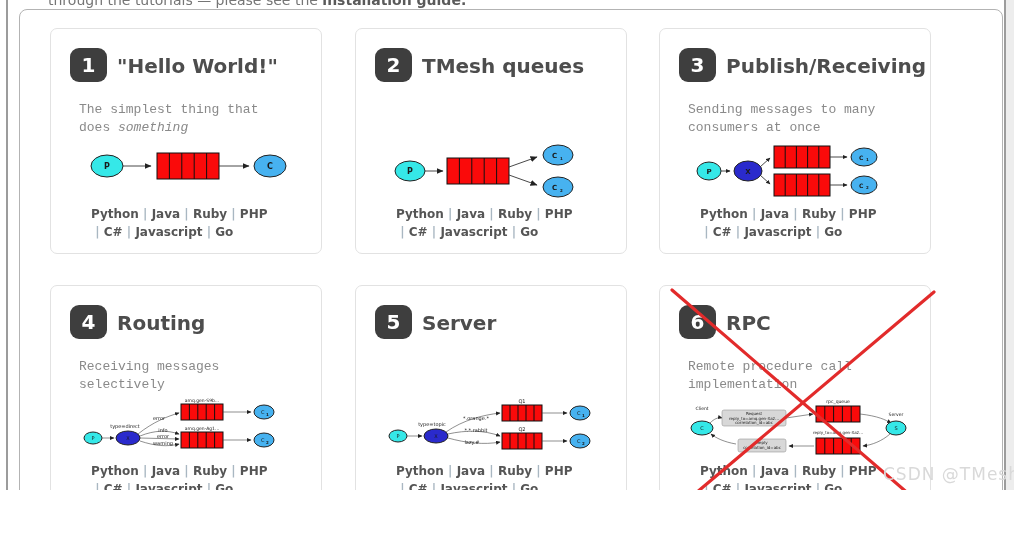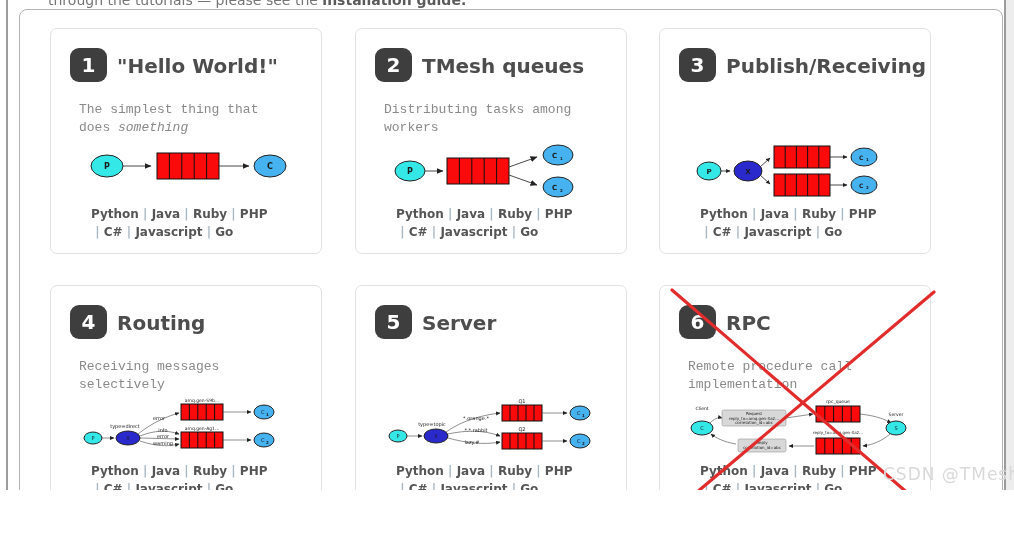--- a/index.html
+++ b/index.html
@@ -92,21 +92,20 @@
       <line class="edge" x1="130" y1="17" x2="160" y2="17" marker-end="url(#ah)"></line>
       <ellipse class="node nc" cx="181" cy="17" rx="16" ry="11"></ellipse>
       <text class="t8 mid" x="181" y="20">C</text>
     </svg>
     <div class="langs"><a class="lang">Python</a><span class="pipe">&nbsp;|&nbsp;</span><a class="lang">Java</a><span class="pipe">&nbsp;|&nbsp;</span><a class="lang">Ruby</a><span class="pipe">&nbsp;|&nbsp;</span><a class="lang">PHP</a><br><span class="pipe">&nbsp;|&nbsp;</span><a class="lang">C#</a><span class="pipe">&nbsp;|&nbsp;</span><a class="lang">Javascript</a><span class="pipe">&nbsp;|&nbsp;</span><a class="lang">Go</a></div>
   </div>
 
   <div class="card c2">
     <div class="badge">2</div>
     <h2 class="card-title">TMesh queues</h2>
-    <p class="card-desc"><span>Distributing tasks among workers</span></p>
     <svg class="diagram dg2" width="200" height="56" viewBox="0 0 200 56">
       <ellipse class="node np" cx="16" cy="28" rx="15" ry="10"></ellipse>
       <text class="t8 mid" x="16" y="31">P</text>
       <line class="edge" x1="31" y1="28" x2="49" y2="28" marker-end="url(#ah)"></line>
       <g>
           <rect x="53" y="15" width="62" height="26" class="queue-rect"></rect>
           <line x1="65.4" x2="65.4" y1="15" y2="41" class="queue-div"></line>
           <line x1="77.8" x2="77.8" y1="15" y2="41" class="queue-div"></line>
           <line x1="90.2" x2="90.2" y1="15" y2="41" class="queue-div"></line>
           <line x1="102.6" x2="102.6" y1="15" y2="41" class="queue-div"></line>
@@ -119,20 +118,21 @@
       <ellipse class="node nc" cx="164" cy="44" rx="15" ry="10"></ellipse>
       <text class="t7" x="158" y="47">C</text>
       <text class="sub" x="166" y="48.5">2</text>
     </svg>
     <div class="langs"><a class="lang">Python</a><span class="pipe">&nbsp;|&nbsp;</span><a class="lang">Java</a><span class="pipe">&nbsp;|&nbsp;</span><a class="lang">Ruby</a><span class="pipe">&nbsp;|&nbsp;</span><a class="lang">PHP</a><br><span class="pipe">&nbsp;|&nbsp;</span><a class="lang">C#</a><span class="pipe">&nbsp;|&nbsp;</span><a class="lang">Javascript</a><span class="pipe">&nbsp;|&nbsp;</span><a class="lang">Go</a></div>
   </div>
 
   <div class="card c3">
     <div class="badge">3</div>
     <h2 class="card-title">Publish/Receiving</h2>
+    <p class="card-desc"><span>Sending messages to many consumers at once</span></p>
     <svg class="diagram dg3" width="204" height="56" viewBox="0 0 204 56">
       <ellipse class="node np" cx="13" cy="28" rx="12" ry="9"></ellipse>
       <text class="t7 mid" x="13" y="31">P</text>
       <line class="edge" x1="25" y1="28" x2="34" y2="28" marker-end="url(#ah2)"></line>
       <ellipse class="node nx" cx="52" cy="28" rx="14" ry="10"></ellipse>
       <text class="t7 mid" x="52" y="31">X</text>
       <line class="edge" x1="64" y1="24" x2="74" y2="15" marker-end="url(#ah2)"></line>
       <line class="edge" x1="64" y1="32" x2="74" y2="41" marker-end="url(#ah2)"></line>
       <g>
           <rect x="78" y="3" width="56" height="22" class="queue-rect"></rect>

